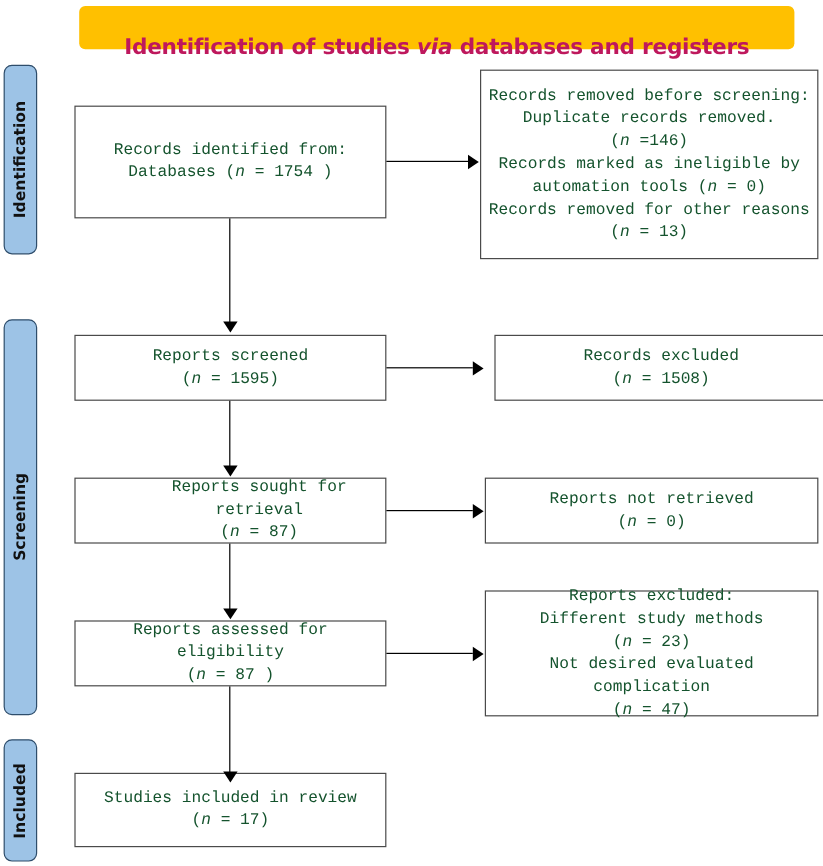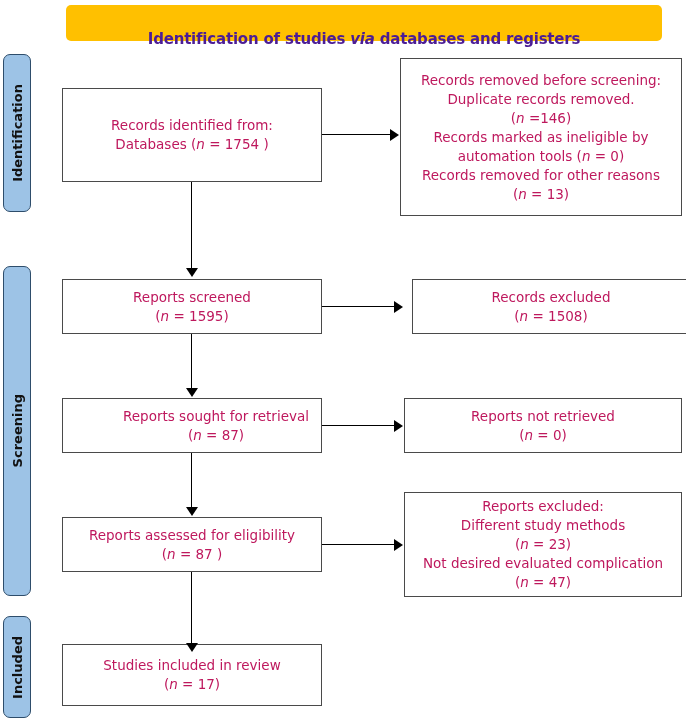--- a/index.html
+++ b/index.html
@@ -26,23 +26,23 @@
     width: 596px;
     height: 36px;
     background: #FFC000;
     border-radius: 5px;
     display: flex;
     align-items: center;
     justify-content: center;
     box-sizing: border-box;
   }
   .banner-text {
-    font-size: 15px;
+    font-size: 18px;
     font-weight: bold;
-    color: #4c1d95;
+    color: #be185d;
     letter-spacing: -0.2px;
     white-space: nowrap;
     margin-top: 32px;
   }
   .banner-text i { font-style: italic; }
 
   
   .stage {
     position: absolute;
     left: 3px;
@@ -75,22 +75,23 @@
     border: 1px solid #4a4a4a;
     box-sizing: border-box;
     display: flex;
     align-items: center;
     justify-content: center;
     text-align: center;
   }
   .box-text {
     font-size: 13.5px;
     line-height: 19px;
-    color: #be185d;
+    color: #14532d;
     padding: 0 6px;
+    font-family: Liberation Mono, monospace;
   }
   .box-text i { font-style: italic; }
 
   #box-identified        { left: 62px;  top: 88px;  width: 260px; height: 94px; }
   #box-removed           { left: 400px; top: 58px;  width: 282px; height: 158px; }
   #box-screened          { left: 62px;  top: 279px; width: 260px; height: 55px; }
   #box-excluded-records  { left: 412px; top: 279px; width: 278px; height: 55px; }
   #box-sought            { left: 62px;  top: 398px; width: 260px; height: 55px; padding-left: 48px; }
   #box-not-retrieved     { left: 404px; top: 398px; width: 278px; height: 55px; justify-content: center; }
   #box-assessed          { left: 62px;  top: 517px; width: 260px; height: 55px; }

